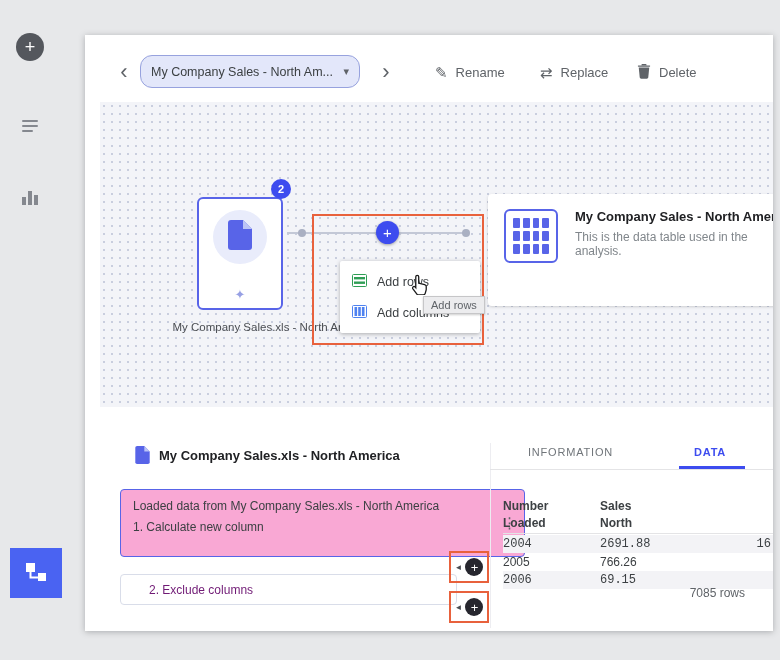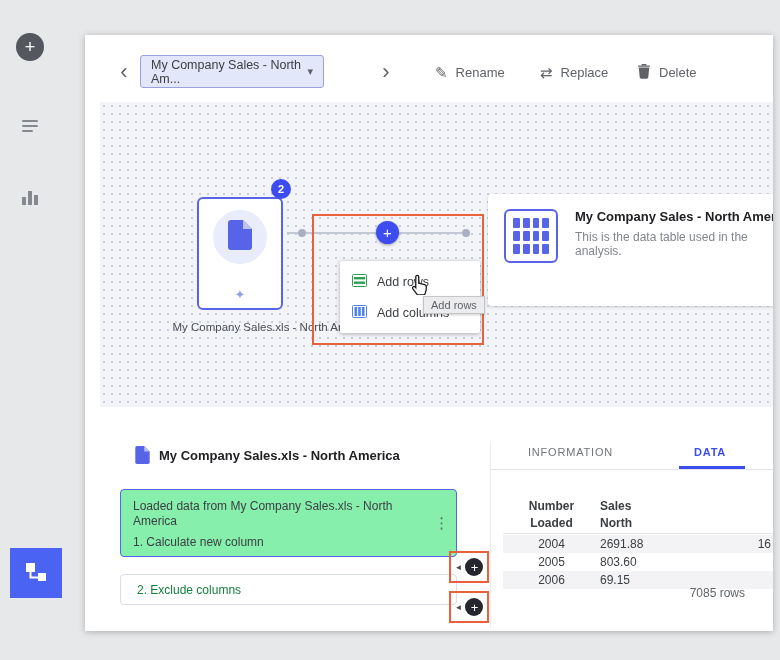--- a/index.html
+++ b/index.html
@@ -17,22 +17,22 @@
            display:flex;align-items:center;justify-content:center;}
 
   
   .card{left:85px;top:35px;width:688px;height:596px;background:#fff;
         box-shadow:0 1px 6px rgba(60,64,67,.35);overflow:hidden;}
 
   
   .chev{top:22px;width:24px;height:30px;font-size:22px;color:#5f6368;background:none;border:none;
         display:flex;align-items:center;justify-content:center;}
   .chev-l{left:27px;} .chev-r{left:289px;}
-  .selector{left:55px;top:20px;width:184px;height:33px;background:#e3e7fa;border:1px solid #97a2de;
-            border-radius:3px;display:flex;align-items:center;padding:0 10px;font-size:12.5px;color:#3c4043;}
+  .selector{left:55px;top:20px;width:220px;height:33px;background:#e3e7fa;border:1px solid #97a2de;
+            border-radius:12px;display:flex;align-items:center;padding:0 10px;font-size:12.5px;color:#3c4043;}
   .selector .caret{margin-left:auto;color:#5f6368;font-size:11px;}
   .tbtn{top:26px;height:22px;display:flex;align-items:center;gap:8px;font-size:13px;color:#5f6368;
         background:none;border:none;}
   .b-ren{left:350px;} .b-rep{left:455px;} .b-del{left:552px;}
   .gi{font-size:15px;line-height:1;}
 
   
   .canvas{left:15px;top:67px;width:673px;height:305px;background:#f3f4f8;
           background-image:radial-gradient(#c9cede 1px,transparent 1.2px);background-size:8px 8px;}
   .connector{left:187px;top:130px;width:182px;height:2px;background:#c3c8d6;}
@@ -60,46 +60,46 @@
             box-shadow:0 1px 3px rgba(0,0,0,.16);display:flex;padding:15px 16px;gap:17px;}
   .tbl-icon{width:54px;height:54px;flex:0 0 54px;border:2px solid #5864e8;border-radius:6px;background:#fff;
             display:grid;grid-template-columns:repeat(4,1fr);grid-auto-rows:1fr;gap:3px;padding:7px;}
   .tbl-icon span{background:#5864e8;border-radius:1px;}
   .out-title{font-size:13px;font-weight:bold;color:#202124;white-space:nowrap;margin-bottom:6px;}
   .out-desc{font-size:12px;color:#80868b;line-height:14px;width:178px;}
 
   
   .file-icon{left:50px;top:411px;}
   .ds-title{left:74px;top:413px;font-size:13px;font-weight:bold;color:#202124;}
-  .step1{left:35px;top:454px;width:337px;height:68px;border:1.5px solid #5864e8;border-radius:4px;background:#86efac;
+  .step1{left:35px;top:454px;width:405px;height:68px;border:1.5px solid #5864e8;border-radius:4px;background:#f9a8d4;
          padding:9px 28px 0 12px;font-size:12px;color:#3c4043;line-height:15px;}
   .step1-sub{margin-top:6px;}
   .dots{position:absolute;right:7px;top:24px;font-size:15px;color:#5f6368;background:none;border:none;}
   .step2{left:35px;top:539px;width:337px;height:31px;border:1px solid #d9dde9;border-radius:4px;background:#fff;
-         display:flex;align-items:center;padding:0 16px;font-size:12px;color:#15803d;}
+         display:flex;align-items:center;padding:0 28px;font-size:12px;color:#701a75;}
   .ins{width:40px;height:32px;display:flex;align-items:center;justify-content:center;gap:3px;background:transparent;}
   .ins1{left:364px;top:516px;} .ins2{left:364px;top:556px;}
   .tri{font-size:8px;color:#4a4d52;}
   .pcirc{width:18px;height:18px;border-radius:50%;background:#26262e;color:#fff;font-size:13px;border:none;
          display:flex;align-items:center;justify-content:center;}
 
   
   .vdiv{left:405px;top:408px;width:1px;height:185px;background:#ededf1;}
   .tab{top:411px;font-size:11px;letter-spacing:.8px;color:#70757a;background:none;border:none;}
   .tab-info{left:443px;}
   .tab-data{left:609px;color:#3d4cef;font-weight:bold;}
   .tab-underline{left:594px;top:431px;width:66px;height:3px;background:#3d4cef;}
   .tab-line{left:405px;top:434px;width:283px;height:1px;background:#e4e4e6;}
   .dtable{left:418px;top:462px;width:270px;overflow:hidden;font-size:12px;color:#3c4043;}
   .trow{display:flex;height:17px;align-items:center;}
   .trow.data{height:18px;}
-  .c1{width:97px;text-align:center;} .c2{width:60px;text-align:left;} .c3{width:111px;text-align:right;}
+  .c1{width:97px;text-align:left;} .c2{width:60px;text-align:left;} .c3{width:111px;text-align:right;}
   .thead{font-weight:bold;}
   .thead-block{border-bottom:1px solid #e4e4e6;padding-bottom:2px;margin-bottom:1px;}
-  .stripe{background:#f3f3f6;}
+  .stripe{background:#f3f3f6;font-family:Liberation Mono, monospace;}
   .row-count{left:540px;top:551px;width:120px;text-align:right;font-size:12px;color:#5f6368;}
 </style>
 </head>
 <body>
 
 <div class="page">
 
   <nav>
     <button class="abs sb-plus">
       <span>+</span>
@@ -294,21 +294,21 @@
           <span class="c3"></span>
         </div>
       </div>
       <div class="trow data stripe">
         <span class="c1">2004</span>
         <span class="c2">2691.88</span>
         <span class="c3">16</span>
       </div>
       <div class="trow data">
         <span class="c1">2005</span>
-        <span class="c2">803.60</span>
+        <span class="c2">766.26</span>
         <span class="c3"></span>
       </div>
       <div class="trow data stripe">
         <span class="c1">2006</span>
         <span class="c2">69.15</span>
         <span class="c3"></span>
       </div>
     </div>
 
     <div class="abs row-count">7085 rows</div>

